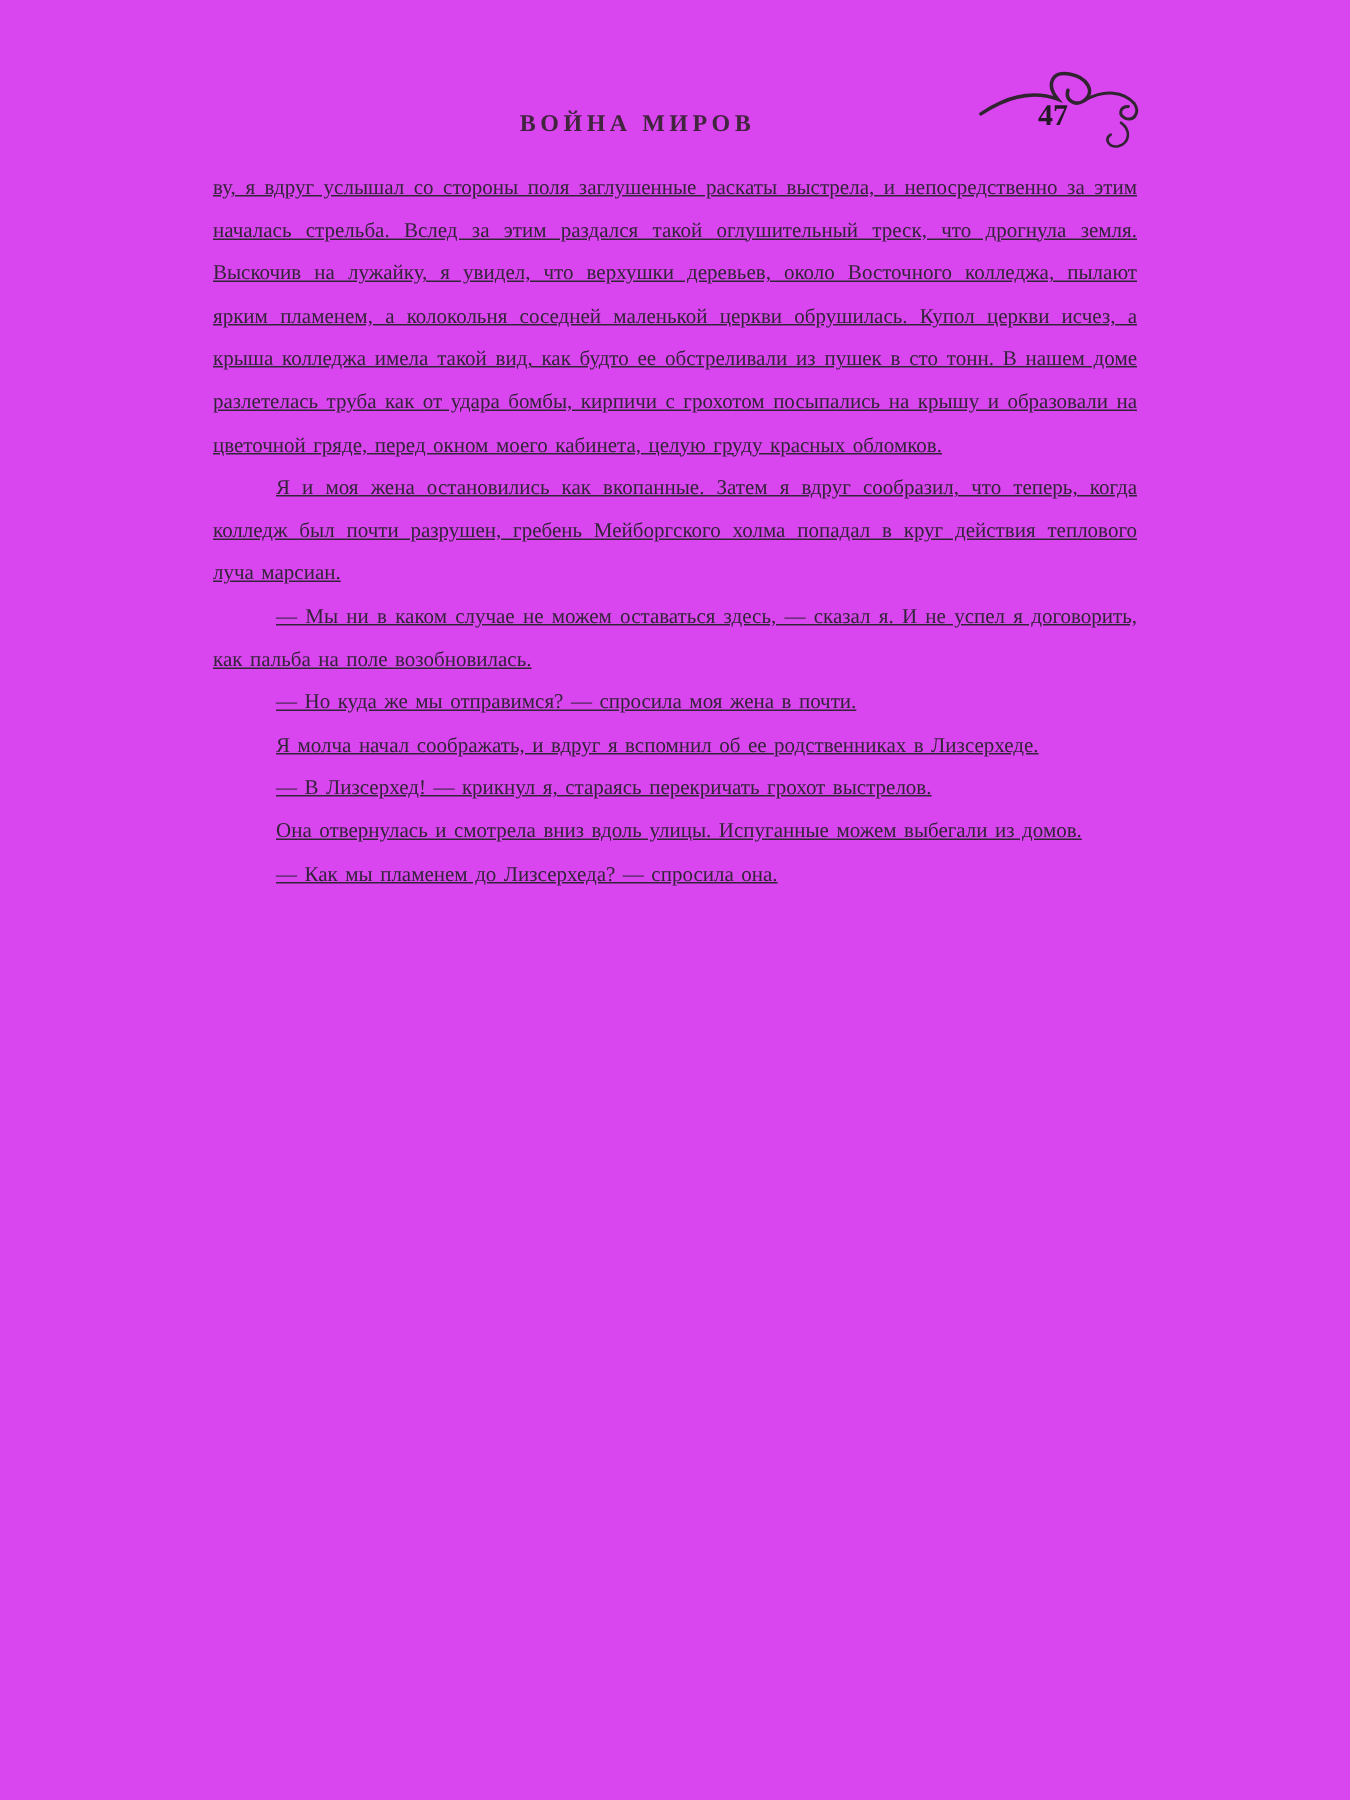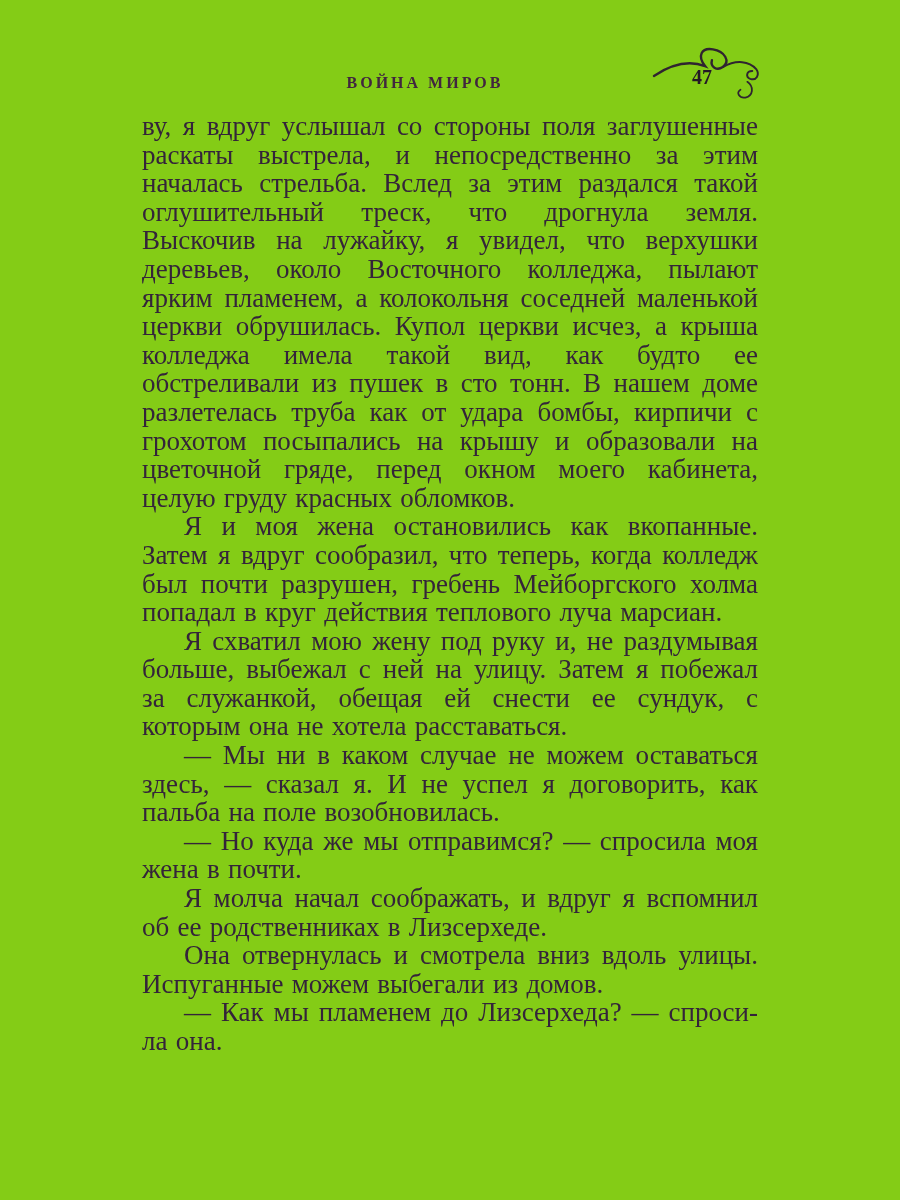--- a/index.html
+++ b/index.html
@@ -4,21 +4,21 @@
 <style>
   html, body {
     margin: 0;
     padding: 0;
     background: #fdfcfa;
   }
   .page {
     position: relative;
     width: 900px;
     height: 1200px;
-    background: #84cc16;
+    background: #d946ef;
     overflow: hidden;
     font-family: "Liberation Serif", serif;
   }
   .running-title {
     position: absolute;
     top: 74px;
     left: 0;
     width: 850px;
     text-align: center;
     font-size: 16px;
@@ -41,25 +41,26 @@
     top: 40px;
     left: 650px;
     width: 118px;
     height: 62px;
   }
   .text-block {
     position: absolute;
     top: 112px;
     left: 142px;
     width: 616px;
-    font-size: 27px;
+    font-size: 14px;
     line-height: 28.6px;
     color: #34243a;
     text-align: justify;
     word-spacing: 1.5px;
+    text-decoration: underline;
   }
   .text-block p {
     margin: 0;
     text-indent: 42px;
   }
   .text-block p.first {
     text-indent: 0;
   }
 </style>
 </head>
@@ -73,21 +74,21 @@
     <path d="M4 36 C 22 24, 40 20, 56 26 C 48 16, 52 7, 64 9 C 76 11, 82 21, 74 27 C 68 31, 61 27, 63 20" fill="none" stroke="#2f2430" stroke-width="2.4" stroke-linecap="round"></path>
     <path d="M74 27 C 88 19, 101 21, 108 29 C 112 35, 108 41, 102 39 C 97 37, 98 31, 104 31" fill="none" stroke="#2f2430" stroke-width="2" stroke-linecap="round"></path>
     <path d="M99 42 C 106 47, 105 56, 97 58 C 91 59, 87 53, 92 50" fill="none" stroke="#2f2430" stroke-width="1.8" stroke-linecap="round"></path>
   </svg>
 
   <div class="page-number">47</div>
 
   <main class="text-block">
     <p class="first">ву, я вдруг услышал со стороны поля заглушенные раскаты выстрела, и непосредственно за этим началась стрельба. Вслед за этим раздался такой оглушительный треск, что дрогнула земля. Выскочив на лужайку, я увидел, что верхушки деревьев, около Восточного колледжа, пылают ярким пламенем, а колокольня соседней маленькой церкви обрушилась. Купол церкви исчез, а крыша колледжа имела такой вид, как будто ее обстреливали из пушек в сто тонн. В нашем доме разлетелась труба как от удара бомбы, кирпичи с грохотом посыпались на крышу и образовали на цветочной гряде, перед окном моего кабинета, целую груду красных обломков.</p>
     <p>Я и моя жена остановились как вкопанные. Затем я вдруг сообразил, что теперь, когда колледж был почти разрушен, гребень Мейборгского холма попадал в круг действия теплового луча марсиан.</p>
-    <p>Я схватил мою жену под руку и, не раздумывая больше, выбежал с ней на улицу. Затем я побежал за служанкой, обещая ей снести ее сундук, с которым она не хотела расставаться.</p>
     <p>— Мы ни в каком случае не можем оставаться здесь, — сказал я. И не успел я договорить, как пальба на поле возобновилась.</p>
     <p>— Но куда же мы отправимся? — спросила моя жена в почти.</p>
     <p>Я молча начал соображать, и вдруг я вспомнил об ее родственниках в Лизсерхеде.</p>
+    <p>— В Лизсерхед! — крикнул я, стараясь перекричать грохот выстрелов.</p>
     <p>Она отвернулась и смотрела вниз вдоль улицы. Испуганные можем выбегали из домов.</p>
     <p>— Как мы пламенем до Лизсерхеда? — спроси­ла она.</p>
   </main>
 
 </div>
 
 </body></html>

